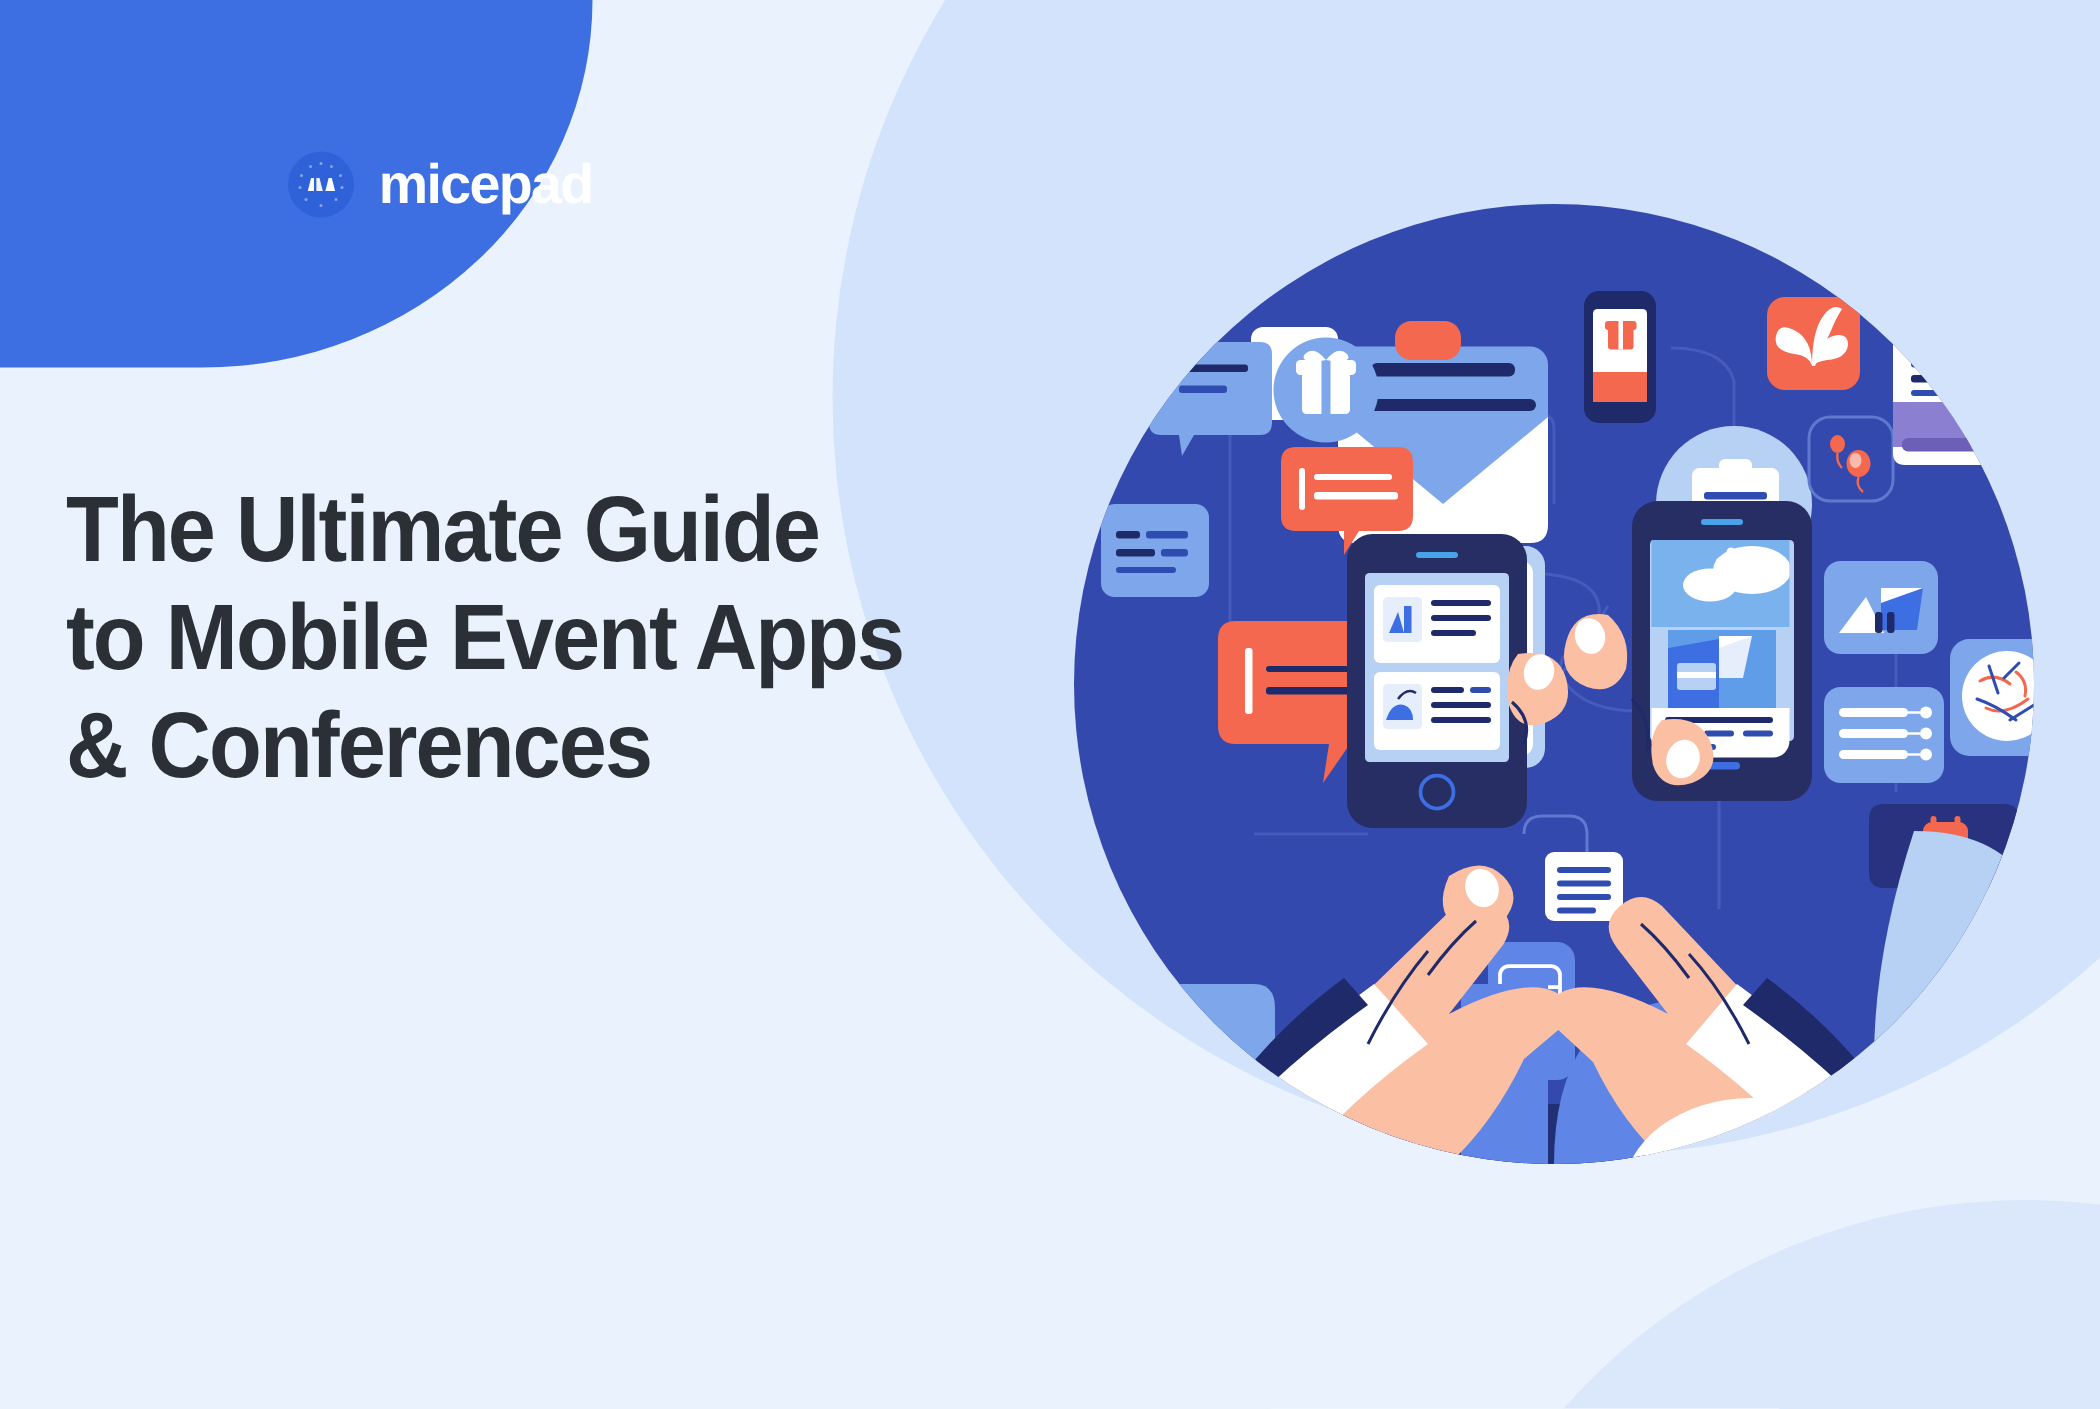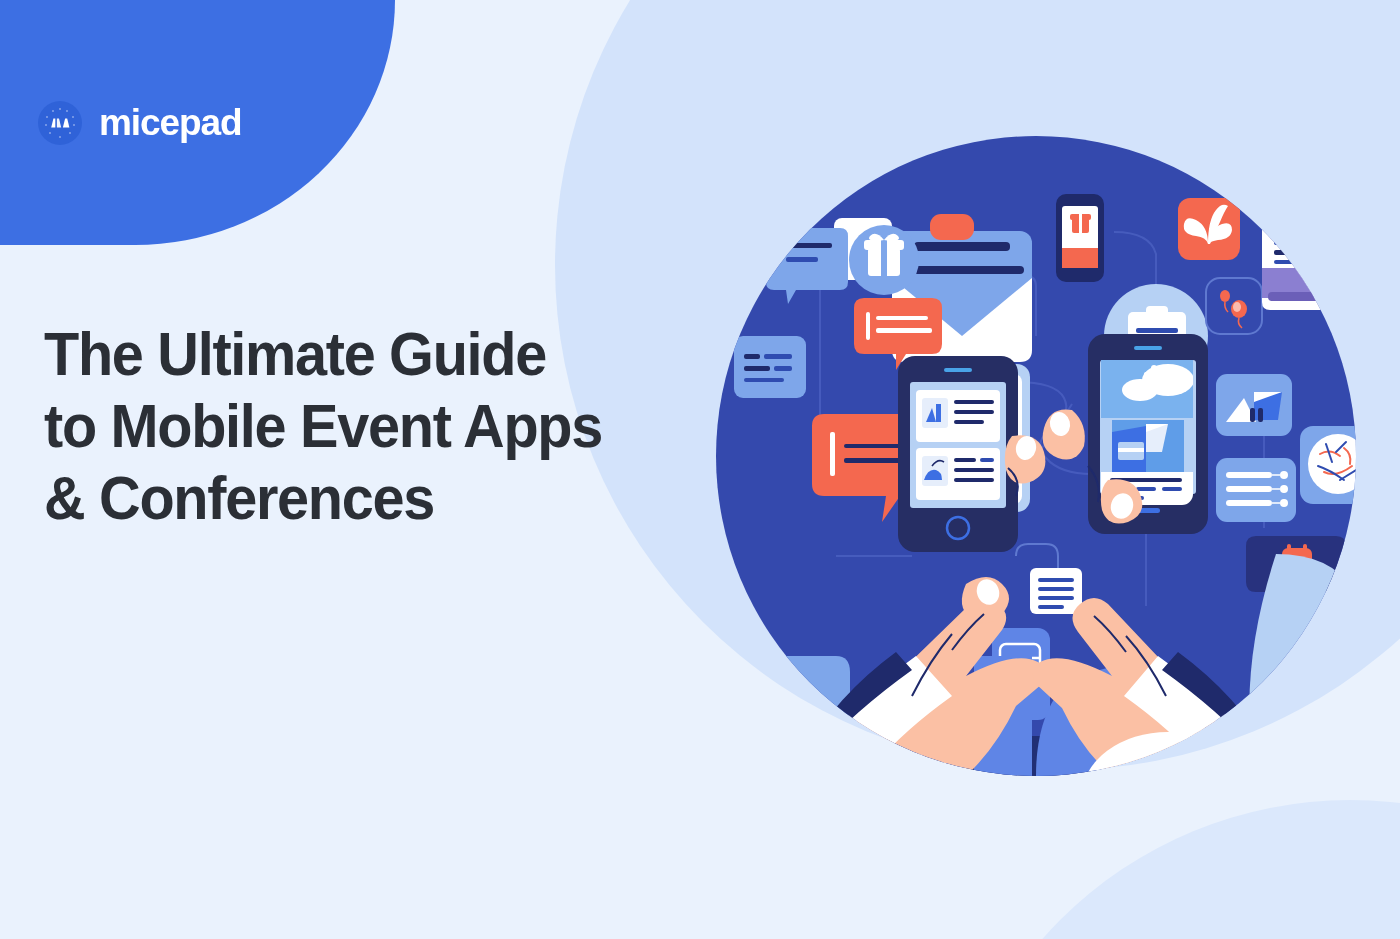--- a/index.html
+++ b/index.html
@@ -26,21 +26,21 @@
   
   #brand-blob{
     position:absolute; left:-150px; top:-150px;
     width:545px; height:395px;
     background:#3d6fe3;
     border-bottom-right-radius:260px 245px;
     border-bottom-left-radius:0;
   }
   #brand-lock{
     position:absolute; left:0; top:0; width:395px; height:245px;
-    display:flex; align-items:center; padding-left:38px;
+    display:flex; align-items:center; padding-left:110px;justify-content:flex-end;
   }
   #logo-row{ display:flex; align-items:center; gap:17px; }
   #logo-mark{
     width:44px; height:44px; border-radius:50%;
     background:#2f62d8; position:relative; flex:none;
   }
   #logo-mark svg{ position:absolute; left:0; top:0; }
   #logo-word{
     color:#ffffff; font-size:37px; font-weight:bold;
     letter-spacing:-1.1px; line-height:1;

